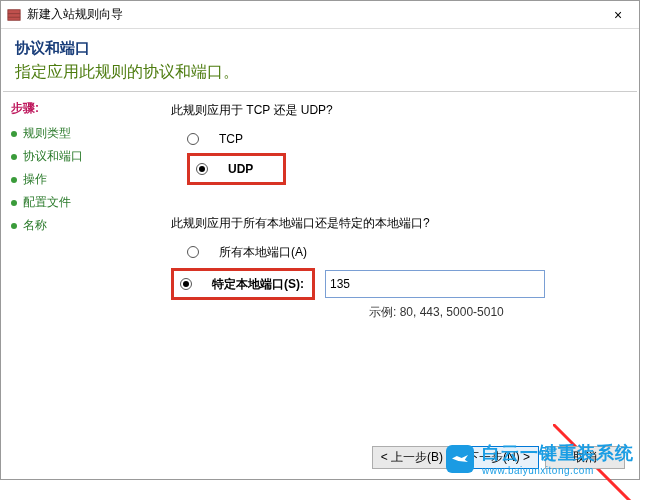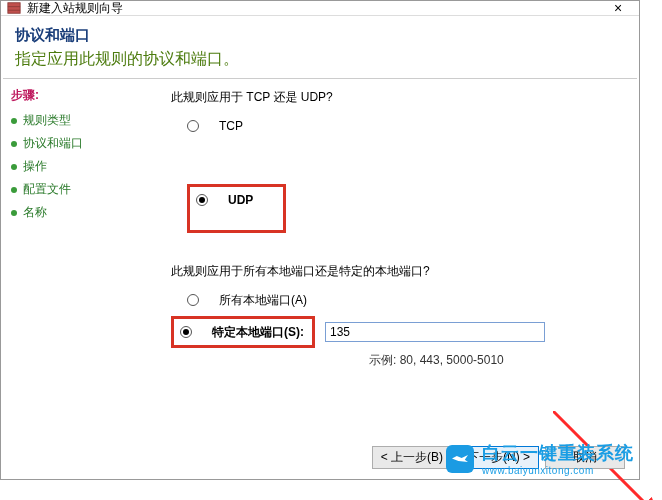--- a/index.html
+++ b/index.html
@@ -1,43 +1,43 @@
 <!DOCTYPE html>
 <html><head>
 <meta charset="utf-8">
 <style>
   * { box-sizing: border-box; margin: 0; padding: 0; }
   body { font-family: "Microsoft YaHei", "Segoe UI", Tahoma, sans-serif; font-size: 12px; background: #fff; width: 662px; height: 500px; position: relative; overflow: hidden; color: #000; }
   .window { width: 640px; height: 480px; border: 1px solid #999; background: #fff; position: absolute; top: 0; left: 0; }
-  .titlebar { height: 15px; display: flex; align-items: center; padding: 0 6px; border-bottom: 1px solid #ddd; background: #fff; }
+  .titlebar { height: 28px; display: flex; align-items: center; padding: 0 6px; border-bottom: 1px solid #ddd; background: #fff; }
   .titlebar .ticon { width: 14px; height: 14px; margin-right: 6px; }
   .titlebar .ttext { flex: 1; font-size: 12px; }
   .titlebar .close { width: 30px; text-align: center; font-size: 14px; cursor: default; }
   .header { padding: 10px 14px 8px; }
   .header h1 { font-size: 15px; font-weight: bold; color: #1a3e7a; margin-bottom: 4px; }
   .header .sub { font-size: 16px; color: #4d7c0f; }
   .divider { border-top: 1px solid #ccc; margin: 0 2px; }
   .body { display: flex; height: 370px; }
   .sidebar { width: 160px; padding: 8px 10px; }
   .sidebar .sh { font-weight: bold; font-size: 12px; margin-bottom: 8px; color: #be185d; }
   .sidebar ul { list-style: none; }
   .sidebar li { display: flex; align-items: center; margin-bottom: 6px; font-size: 12px; cursor: default; }
   .sidebar li .dot { width: 6px; height: 6px; border-radius: 50%; background: #3a9b3a; margin-right: 6px; }
   .sidebar li.active span.lbl, .sidebar li span.lbl { color: #2a7a2a; }
   .content { flex: 1; padding: 4px 20px 10px 10px; position: relative; }
   .q { font-size: 12px; margin: 6px 0 10px; }
   .radiogroup { margin: 0 0 6px 16px; }
   .radiorow { display: flex; align-items: center; margin-bottom: 4px; font-size: 12px; height: 20px; gap: 14px; }
   .radio { width: 12px; height: 12px; border: 1px solid #555; border-radius: 50%; margin-right: 6px; position: relative; display: inline-block; }
   .radio.sel::after { content: ""; width: 6px; height: 6px; background: #000; border-radius: 50%; position: absolute; top: 2px; left: 2px; }
-  .hl1 { border: 3px solid #d83324; padding: 3px 30px 20px 6px; display: inline-block; margin-top: 44px; }
+  .hl1 { border: 3px solid #d83324; padding: 3px 30px 3px 6px; display: inline-block; }
   .q2 { margin-top: 30px; }
   .portsrow { display: flex; align-items: center; }
   .hl2 { border: 3px solid #d83324; padding: 3px 8px 3px 6px; display: inline-flex; align-items: center; margin-right: 10px; }
-  .portinput { border: 1px solid #7a9fd4; height: 20px; width: 220px; padding: 4px 4px; font-size: 12px; font-family: inherit; outline: none; }
+  .portinput { border: 1px solid #7a9fd4; height: 28px; width: 220px; padding: 4px 4px; font-size: 12px; font-family: inherit; outline: none; }
   .example { font-size: 12px; color: #333; margin-left: 198px; margin-top: 4px; }
   .footer { position: absolute; bottom: 10px; right: 14px; display: flex; gap: 6px; }
   .btn { min-width: 80px; height: 23px; border: 1px solid #adadad; background: #e9e9e9; font-size: 12px; font-family: inherit; cursor: default; padding: 0 8px; }
   .btn.primary { border: 1px solid #0078d7; background: #e7f1fa; }
   .arrow { position: absolute; left: 392px; top: 332px; pointer-events: none; }
   .wm-logo { position: absolute; right: 28px; bottom: 24px; display: flex; align-items: center; pointer-events:none; }
   .wm-sq { width: 28px; height: 28px; background: #1b9be3; border-radius: 6px; display: flex; align-items: center; justify-content: center; }
   .wm-bird { width: 16px; height: 12px; background: #fff; clip-path: polygon(0 50%, 30% 30%, 60% 45%, 100% 20%, 80% 60%, 100% 80%, 40% 70%); }
   .wm-txt { margin-left: 8px; }
   .wm-txt .l1 { font-size: 18px; font-weight: bold; color: #1a9de4; letter-spacing: 1px; }

